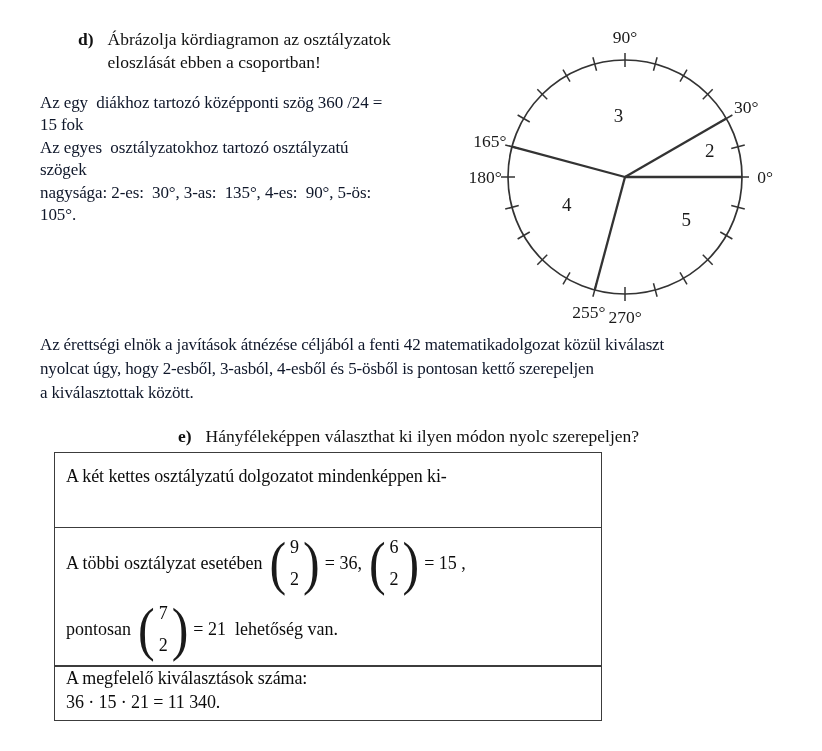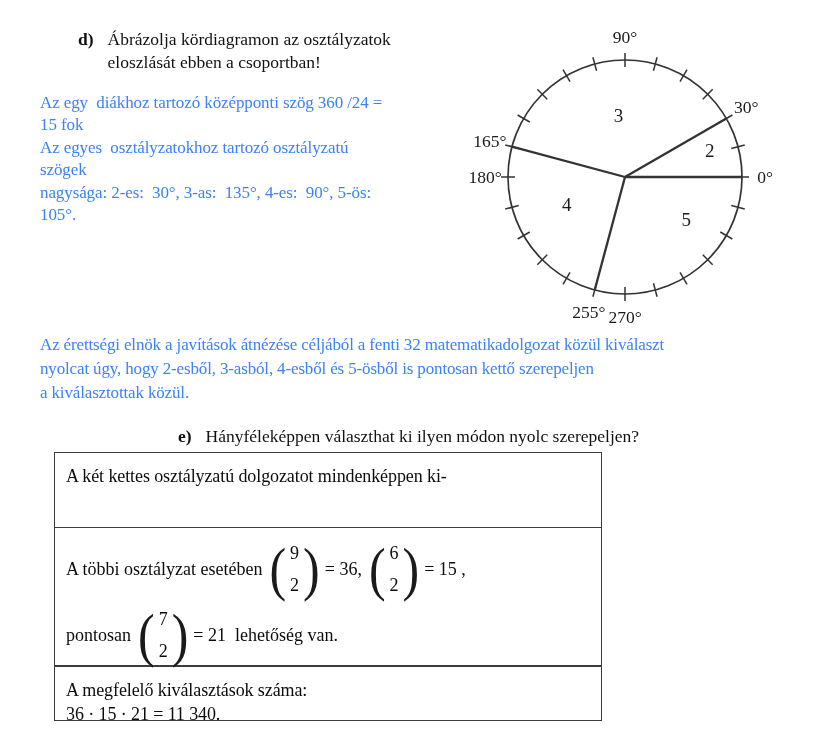--- a/index.html
+++ b/index.html
@@ -11,42 +11,42 @@
     font-family:"Liberation Serif", serif;
     overflow:hidden;
   }
   .abs { position:absolute; }
 
   
   .item-head { display:flex; align-items:flex-start; font-size:17.5px; line-height:23px; }
   .item-marker { font-weight:bold; margin-right:14px; }
 
   
-  .para { font-size:17px; color:#3b82f6; }
+  .para { font-size:17px; color:#0f172a; }
   .para .tline { white-space:pre; }
   #para-angles { line-height:22.4px; letter-spacing:-0.1px; }
   #para-selection { line-height:23.8px; letter-spacing:-0.15px; }
 
   
   #item-e { font-size:17.5px; }
 
   
   #pie-wrap { left:460px; top:20px; width:345px; height:305px; }
 
   
   #solution-table {
     left:54px; top:452px; width:548px;
     border:1.5px solid #3c3c3c;
     background:#fff;
   }
   .trow { padding:6px 12px 7px 11px; font-size:18px; color:#0c0c0c; }
   .trow .tline { white-space:pre; letter-spacing:-0.1px; }
   #row-1 { height:74px; line-height:29px; padding-top:9px; }
-  #row-2 { height:138px; border-top:1.5px solid #3c3c3c; padding-top:8px; padding-bottom:2px; }
-  #row-3 { height:55px; border-top:2.5px solid #3c3c3c; line-height:23.5px; padding-top:12px; }
+  #row-2 { height:138px; border-top:1.5px solid #3c3c3c; padding-top:2px; padding-bottom:2px; }
+  #row-3 { height:55px; border-top:2.5px solid #3c3c3c; line-height:23.5px; padding-top:0; }
 
   .mline { display:flex; align-items:center; height:66px; }
   .mtext { white-space:pre; }
   .binom { display:inline-flex; align-items:center; margin:0 5px 0 7px; }
   .paren {
     font-size:50px; line-height:50px; font-weight:400; color:#1a1a1a;
     transform:scaleY(1.18); display:inline-block;
   }
   .bcol {
     display:inline-flex; flex-direction:column; align-items:center;
@@ -112,23 +112,23 @@
       <text x="286.24355652982143" y="87.00000000000001" text-anchor="middle" dominant-baseline="central" font-size="17.5" fill="#1a1a1a" font-family="&quot;Liberation Serif&quot;, serif">30°</text>
       <text x="165" y="17" text-anchor="middle" dominant-baseline="central" font-size="17.5" fill="#1a1a1a" font-family="&quot;Liberation Serif&quot;, serif">90°</text>
       <text x="29.77038431953045" y="120.76533368564705" text-anchor="middle" dominant-baseline="central" font-size="17.5" fill="#1a1a1a" font-family="&quot;Liberation Serif&quot;, serif">165°</text>
       <text x="25" y="156.99999999999997" text-anchor="middle" dominant-baseline="central" font-size="17.5" fill="#1a1a1a" font-family="&quot;Liberation Serif&quot;, serif">180°</text>
       <text x="128.7653336856471" y="292.2296156804696" text-anchor="middle" dominant-baseline="central" font-size="17.5" fill="#1a1a1a" font-family="&quot;Liberation Serif&quot;, serif">255°</text>
       <text x="164.99999999999997" y="297" text-anchor="middle" dominant-baseline="central" font-size="17.5" fill="#1a1a1a" font-family="&quot;Liberation Serif&quot;, serif">270°</text>
     </svg>
 </div>
 
 <div id="para-selection" class="abs para" style="left:40px; top:333px; width:770px;">
-  <div class="tline">Az érettségi elnök a javítások átnézése céljából a fenti 32 matematikadolgozat közül kiválaszt</div>
+  <div class="tline">Az érettségi elnök a javítások átnézése céljából a fenti 42 matematikadolgozat közül kiválaszt</div>
   <div class="tline">nyolcat úgy, hogy 2-esből, 3-asból, 4-esből és 5-ösből is pontosan kettő szerepeljen</div>
-  <div class="tline">a kiválasztottak közül.</div>
+  <div class="tline">a kiválasztottak között.</div>
 </div>
 
 <div id="item-e" class="abs item-head" style="left:178px; top:425px; width:620px;">
   <span class="item-marker">e)</span>
   <span>Hányféleképpen választhat ki ilyen módon nyolc szerepeljen?</span>
 </div>
 
 <div id="solution-table" class="abs">
 
   <div id="row-1" class="trow">

